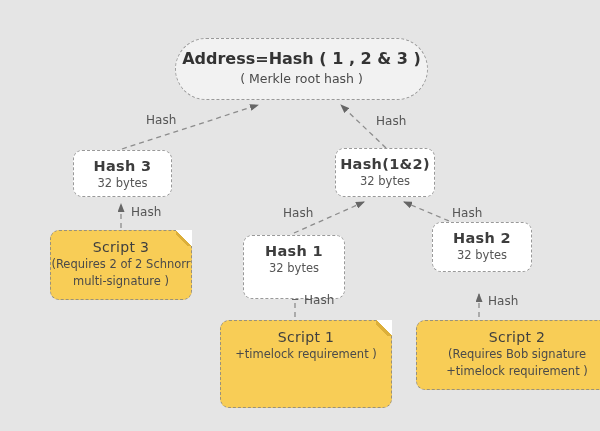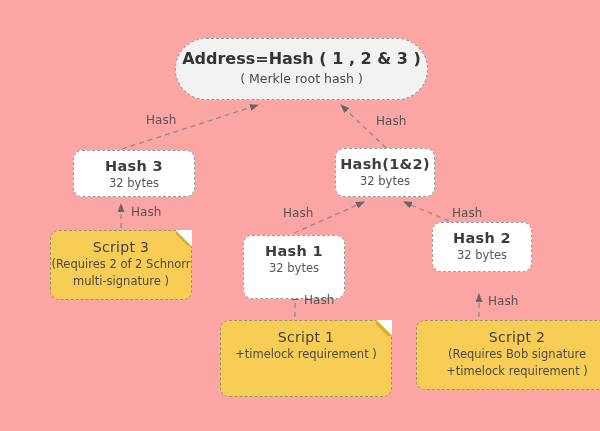--- a/index.html
+++ b/index.html
@@ -8,21 +8,21 @@
     --script-border:#99917C;
     --box-border:#999999;
     --root-fill:#F2F2F2;
     --line:#8C8C8C;
     --arrowhead:#666666;
     --title-text:#3D3D3D;
     --body-text:#4A4A4A;
   }
   html,body{margin:0;padding:0;background:#fff;}
   #canvas{
-    position:relative;width:600px;height:431px;background:#fca5a5;
+    position:relative;width:600px;height:431px;background:#e5e5e5;
     font-family:"DejaVu Sans","Liberation Sans",sans-serif;overflow:hidden;
   }
   .node{
     position:absolute;box-sizing:border-box;text-align:center;
     border:1.4px dashed var(--box-border);background:#fff;border-radius:9px;
   }
   .node .t{font-size:14.5px;font-weight:bold;color:var(--title-text);margin-top:7px;letter-spacing:.3px;white-space:nowrap;}
   .node .s{font-size:11.5px;color:#555;margin-top:2px;white-space:nowrap;}
   .root-node{
     position:absolute;left:175px;top:38px;width:253px;height:62px;box-sizing:border-box;
@@ -33,26 +33,26 @@
   .script-node{
     position:absolute;box-sizing:border-box;text-align:center;
     background:var(--script-fill);border:1.4px dashed var(--script-border);border-radius:9px;
   }
   .script-node .t{font-size:14px;font-weight:normal;color:#3f3f3f;margin-top:8px;letter-spacing:.3px;white-space:nowrap;}
   .script-node .b{font-size:11.5px;color:var(--body-text);line-height:1.3;margin-top:2px;white-space:nowrap;}
   .fold{
     position:absolute;top:-1.4px;right:-1.4px;width:16px;height:16px;
     background:linear-gradient(to bottom left,#ffffff 0 50%,var(--script-fold) 50% 64%,var(--script-fill) 64%);
   }
-  #hash3{left:73px;top:150px;width:122px;height:47px;}
+  #hash3{left:73px;top:150px;width:99px;height:47px;}
   #hash12{left:335px;top:148px;width:100px;height:49px;}
   #hash1{left:243px;top:235px;width:102px;height:64px;}
   #hash2{left:432px;top:222px;width:100px;height:50px;}
   #script3{left:50px;top:230px;width:142px;height:70px;}
-  #script1{left:220px;top:320px;width:172px;height:77px;}
+  #script1{left:220px;top:320px;width:172px;height:88px;}
   #script2{left:416px;top:320px;width:202px;height:70px;}
   .edge-label{position:absolute;font-size:12px;color:#555;white-space:nowrap;}
   #edges{position:absolute;left:0;top:0;width:600px;height:431px;pointer-events:none;}
   #edges path.e{stroke:var(--line);stroke-width:1.3;fill:none;stroke-dasharray:5 4;}
 </style>
 </head>
 <body>
 
 <div id="canvas">
 

